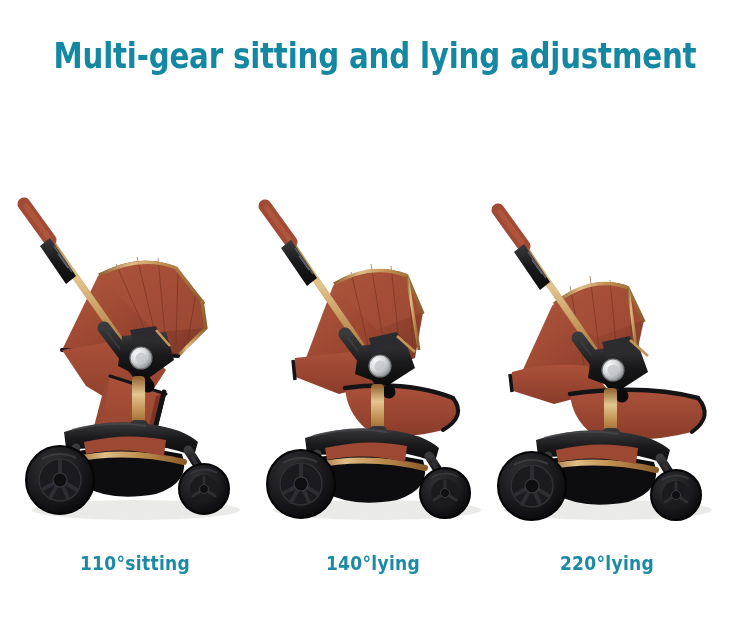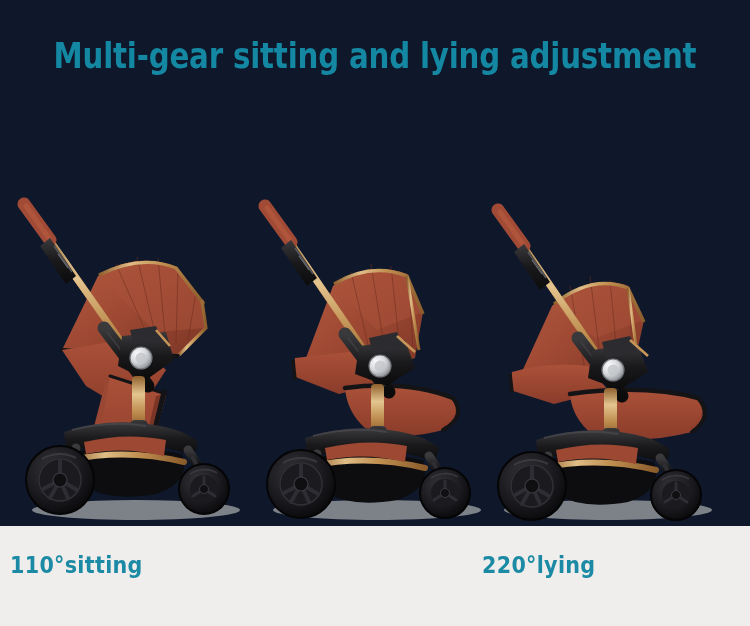--- a/index.html
+++ b/index.html
@@ -5,22 +5,22 @@
   html,body{margin:0;padding:0;}
   body{
     width:750px;height:626px;
     background:#efeeec;
     font-family:"Liberation Sans","DejaVu Sans",sans-serif;
     overflow:hidden;
     position:relative;
   }
   #page{
     position:relative;
-    width:750px;height:526px;
-    background:#0f172a;
+    width:750px;height:626px;
+    background:#ffffff;
   }
 
   
   .title{
     position:absolute;
     left:0;top:36px;width:750px;
     text-align:center;
     font-size:35px;
     font-weight:bold;
     letter-spacing:-0.2px;
@@ -51,22 +51,23 @@
     left:0;top:0;
     width:250px;height:360px;
   }
   .stroller svg{display:block;width:250px;height:360px;}
 
   
   .caption{
     position:absolute;
     top:552px;
     width:250px;
+    text-align:center;
     color:#1c8aa4;
-    font-size:23px;
+    font-size:19px;
     font-weight:bold;
     font-family:"DejaVu Sans Condensed","Liberation Sans Narrow","Liberation Sans",sans-serif;
     letter-spacing:0.3px;
     white-space:nowrap;
   }
   .caption.c1{left:10px;}
   .caption.c2{left:248px;}
   .caption.c3{left:482px;}
 </style>
 </head>
@@ -514,15 +515,16 @@
             <circle cx="198" cy="315" r="4.5" fill="#101013" stroke="#3a3a40" stroke-width="1"></circle>
             <path d="M184 300 A25 25 0 0 1 211 299" stroke="#4a4a50" stroke-width="1.8" fill="none" opacity="0.5"></path>
           </g>
         </svg>
       </div>
     </div>
 
   </div>
 
   <div class="caption c1">110°sitting</div>
+  <div class="caption c2">140°lying</div>
   <div class="caption c3">220°lying</div>
 
 </div>
 
 </body></html>

